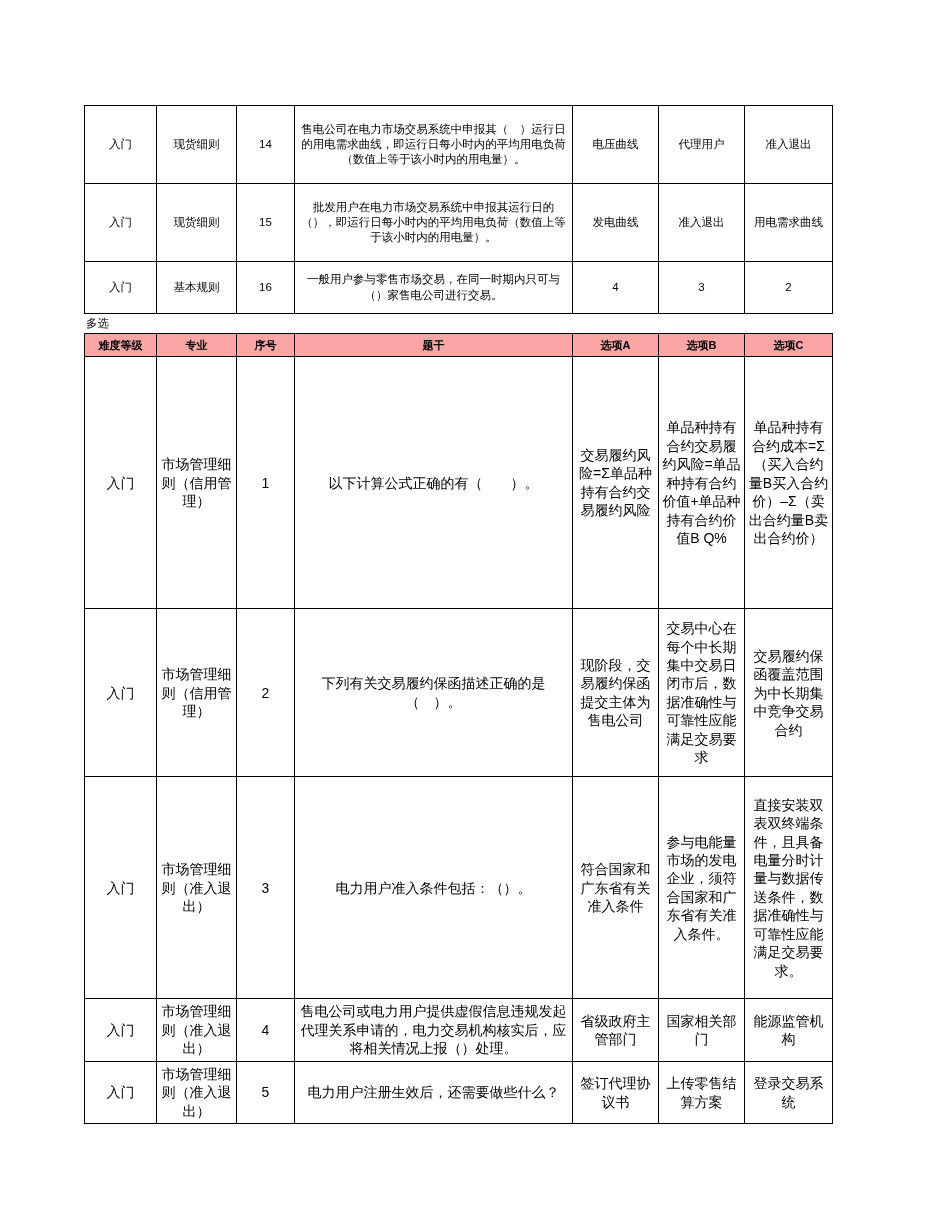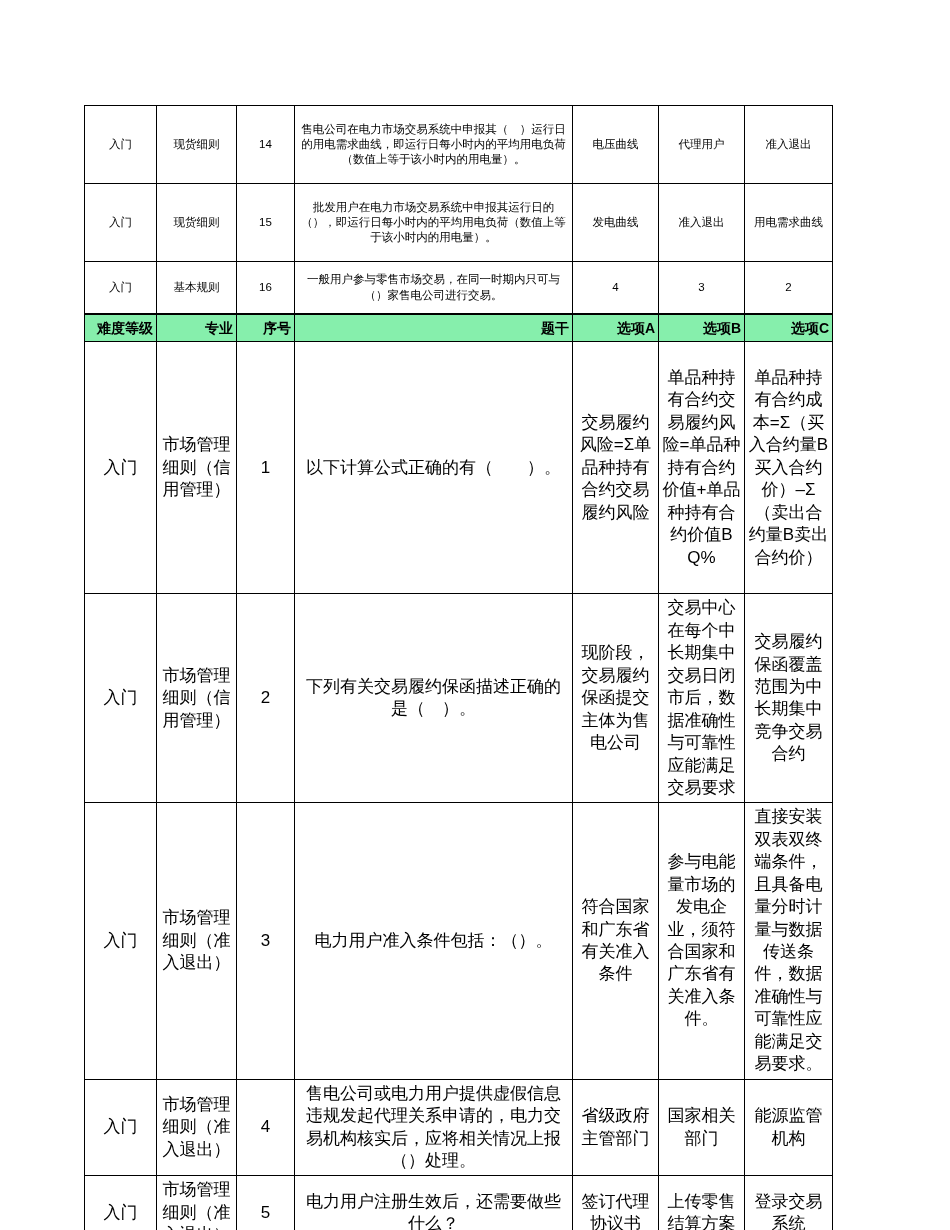--- a/index.html
+++ b/index.html
@@ -42,42 +42,41 @@
     padding: 3px 3px;
     word-wrap: break-word;
     word-break: break-all;
   }
   td.qtext, th.qtext {
     text-align: center;
     padding-left: 5px;
     padding-right: 5px;
   }
   .hdr th {
-    background: #86efac;
+    background: #fca5a5;
     font-weight: bold;
-    font-size: 14px;
+    font-size: 11px;
     padding-top: 4px;
     padding-bottom: 4px;
-    text-align: right;
   }
   .section-label {
     font-size: 11.5px;
     line-height: 1.3;
     padding: 2px 0 2px 2px;
     text-align: left;
   }
   
   col.c-level { width: 72px; }
   col.c-major { width: 80px; }
   col.c-no    { width: 58px; }
   col.c-stem  { width: 278px; }
   col.c-a     { width: 86px; }
   col.c-b     { width: 86px; }
   col.c-c     { width: 88px; }
-  .tbl2 td { font-size: 17px; }
+  .tbl2 td { font-size: 14px; }
 </style>
 </head>
 <body>
 
 <div class="page">
   <div class="sheet">
 
     <table class="tbl1">
       <colgroup>
         <col class="c-level">
@@ -112,20 +111,21 @@
           <td>基本规则</td>
           <td>16</td>
           <td class="qtext">一般用户参与零售市场交易，在同一时期内只可与（）家售电公司进行交易。</td>
           <td>4</td>
           <td>3</td>
           <td>2</td>
         </tr>
       </tbody>
     </table>
 
+    <div class="section-label">多选</div>
 
     <table class="tbl2">
       <colgroup>
         <col class="c-level">
           <col class="c-major">
           <col class="c-no">
           <col class="c-stem">
         <col class="c-a">
           <col class="c-b">
           <col class="c-c">

